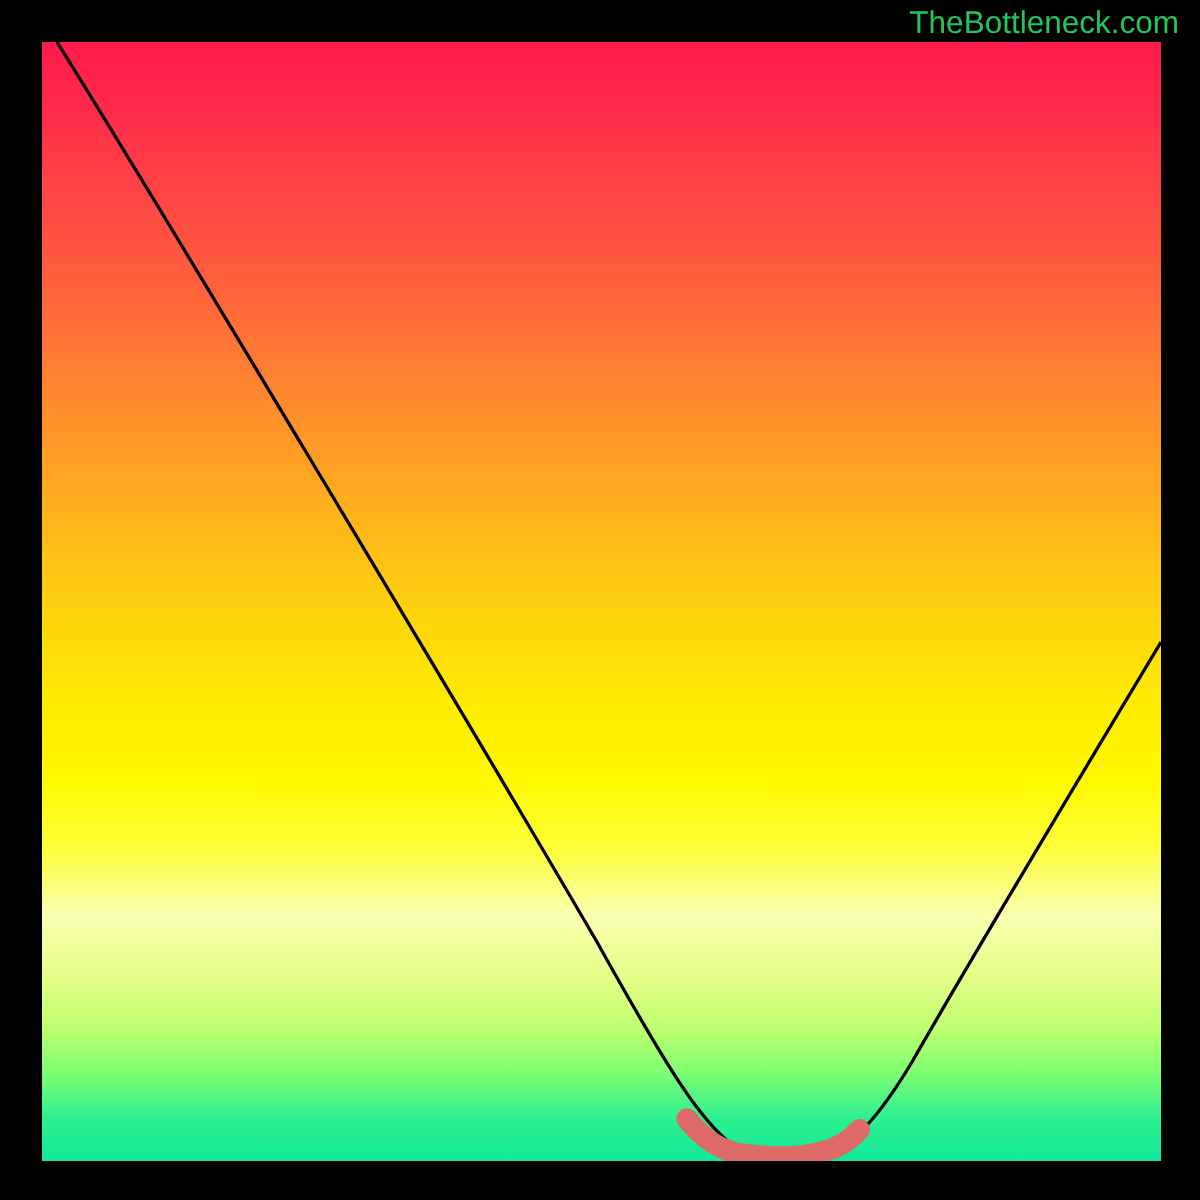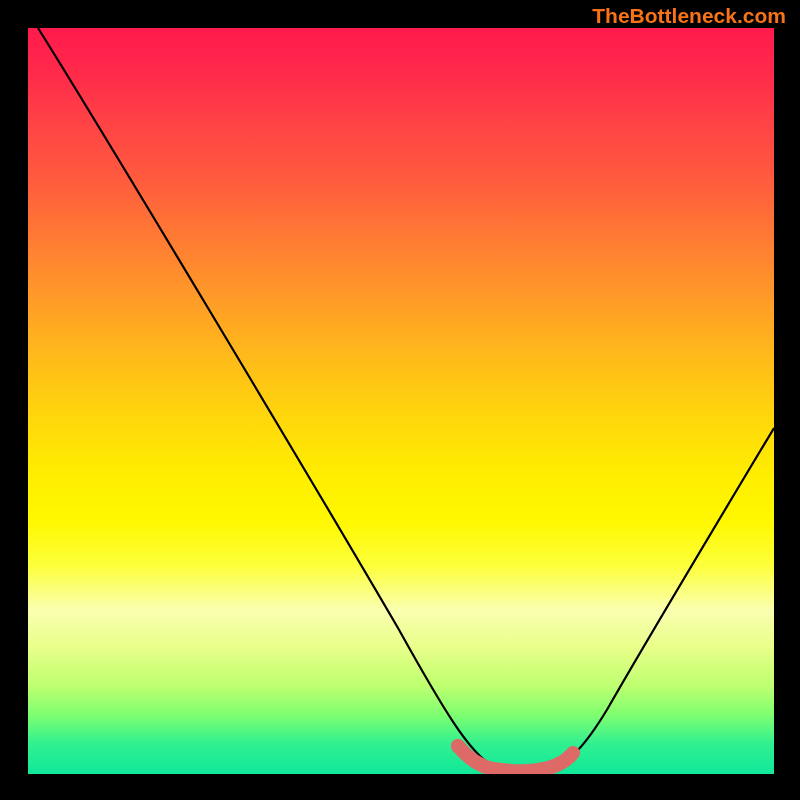--- a/index.html
+++ b/index.html
@@ -8,23 +8,23 @@
     height: 800px;
     background: #000;
     position: relative;
     overflow: hidden;
     font-family: Arial, sans-serif;
   }
   .watermark {
     position: absolute;
     top: 4px;
     right: 14px;
-    color: #f97316;
+    color: #22c55e;
     font-size: 21px;
-    font-weight: 700;
+    font-weight: 400;
     z-index: 10;
   }
   .plot-area {
     position: absolute;
     left: 28px;
     top: 28px;
     width: 746px;
     height: 746px;
     background: linear-gradient(to bottom,
       #ff1a4d 0%,

